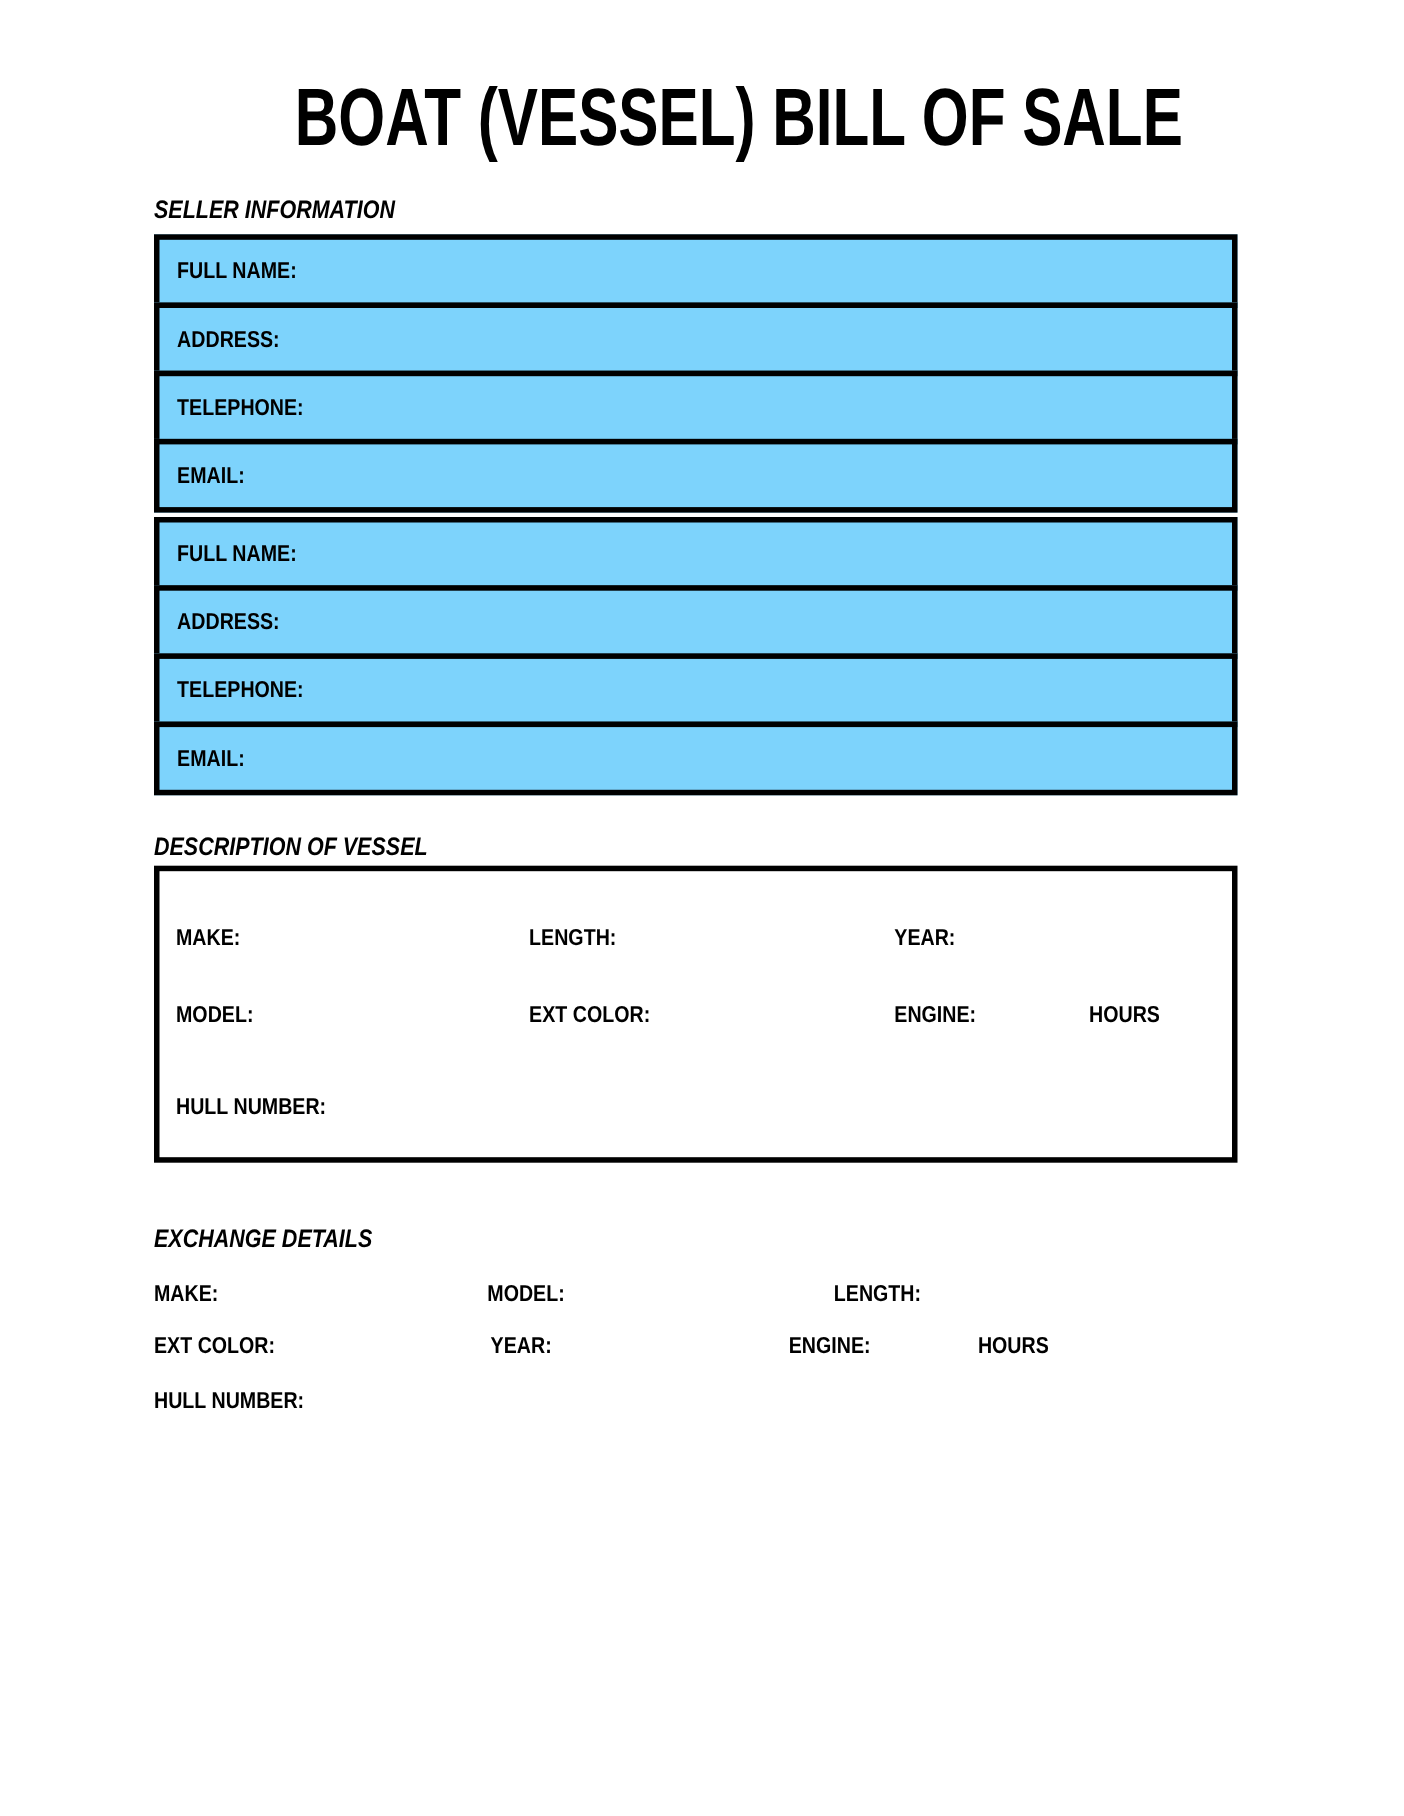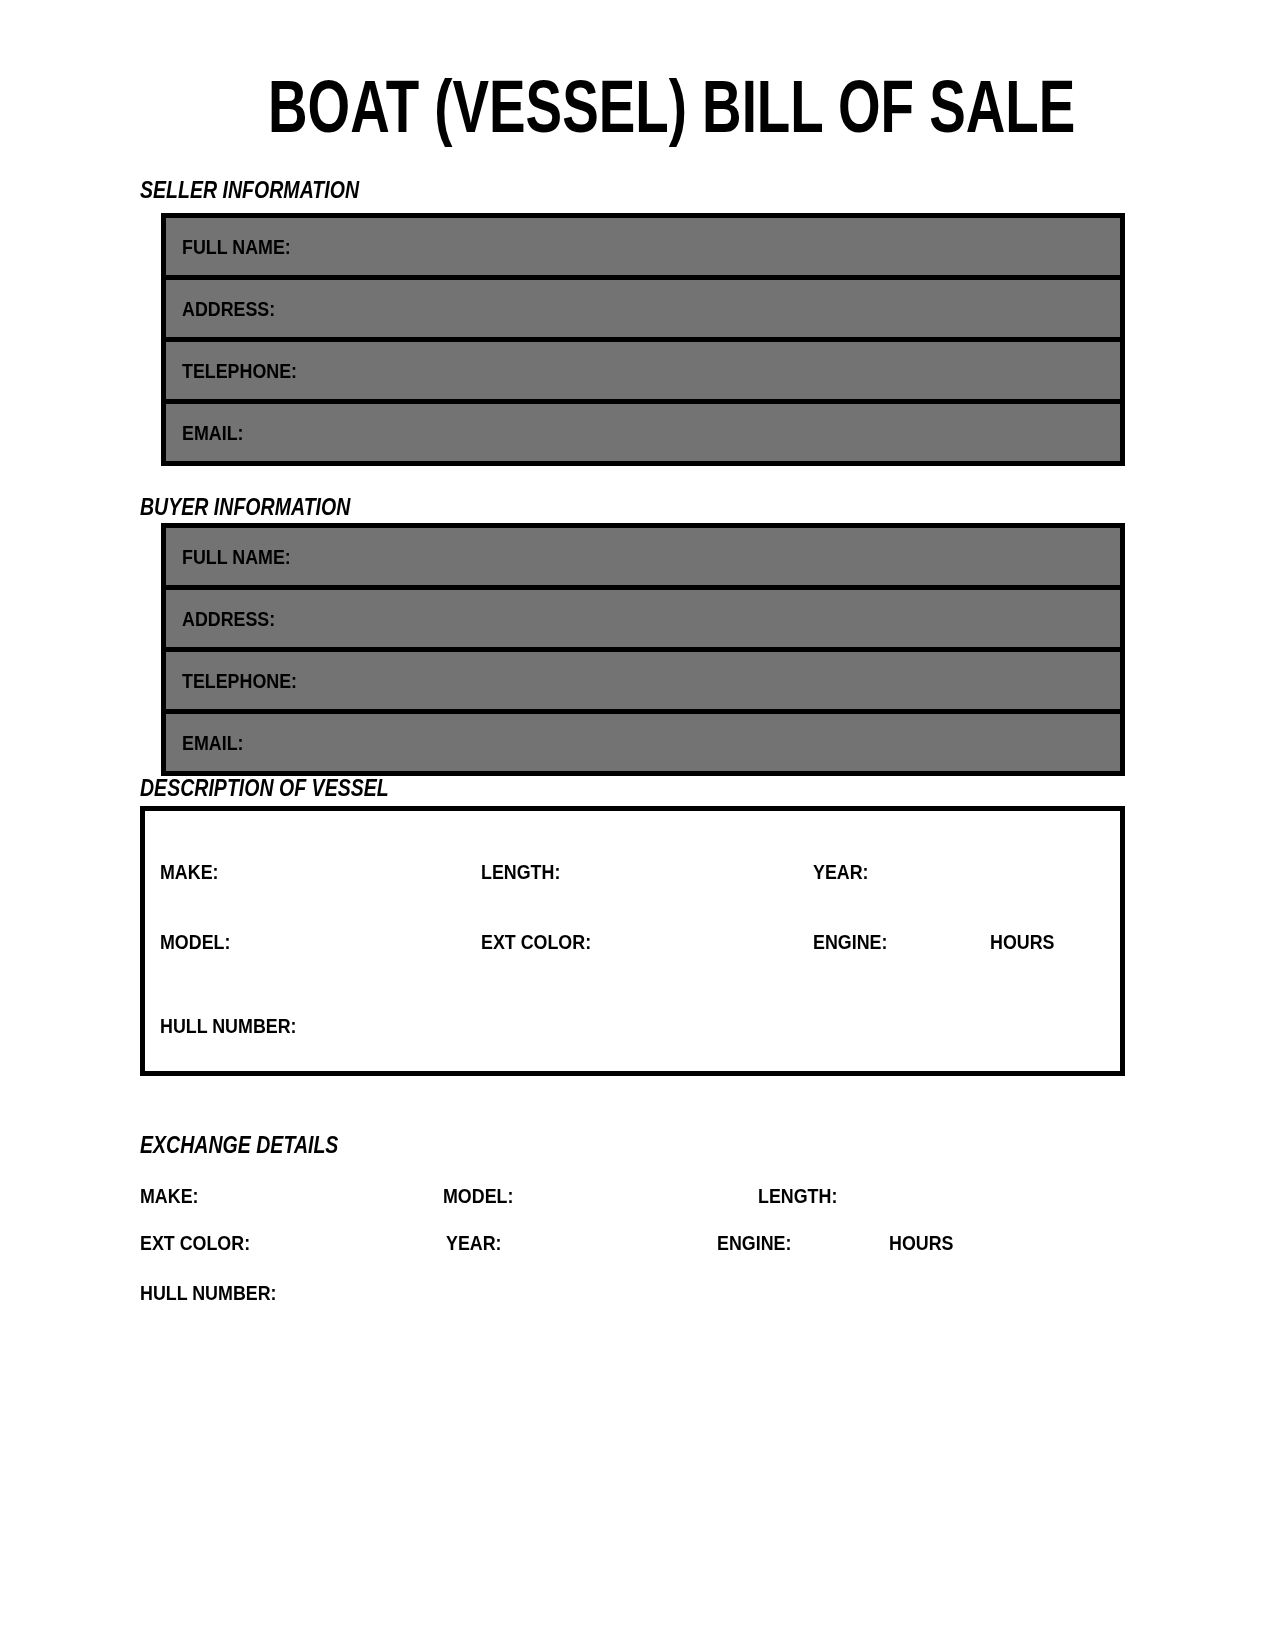--- a/index.html
+++ b/index.html
@@ -12,28 +12,28 @@
   .page { padding-left: 140px; padding-right: 151px; }
 
   .condense { display: inline-block; transform: scaleX(0.85); transform-origin: 0 50%; white-space: pre; }
 
   .doc-title { margin-top: 70px; font-size: 74px; line-height: 74px; }
   .title-inner { display: block; transform: scaleX(0.74); transform-origin: 50% 50%; white-space: nowrap; }
 
   .sec-heading { font-size: 23px; line-height: 24px; font-style: italic; }
   .sh-seller  { margin-top: 34px; }
   .sh-buyer   { margin-top: 29px; }
-  .sh-vessel  { }
+  .sh-vessel  { margin-top: 34px; }
   .sh-exchange{ margin-top: 57px; }
 
   .ftable { margin-top: 11px; }
   .ftable-buyer { margin-top: 4px; }
   .frow {
     display: flex; align-items: center; height: 67px;
-    border: 5px solid #000; margin-top: -5px; padding-left: 16px; background: #737373; margin-left: 21px;
+    border: 5px solid #000; margin-top: -5px; padding-left: 16px; background: #7dd3fc;
   }
   .frow:first-child { margin-top: 0; }
   .flabel { font-size: 21px; line-height: 24px; }
   .fvalue { flex: 1; align-self: stretch; }
 
   .vbox { margin-top: 6px; height: 270px; border: 5px solid #000; padding: 49px 10px 0 15px; }
   .vrow { display: flex; font-size: 21px; line-height: 24px; }
   .vrow-1 { margin-bottom: 46px; }
   .vrow-2 { margin-bottom: 60px; }
   .col { display: flex; }
@@ -78,23 +78,20 @@
     <div class="frow">
       <span class="flabel condense">TELEPHONE:</span>
       <span class="fvalue"></span>
     </div>
     <div class="frow">
       <span class="flabel condense">EMAIL:</span>
       <span class="fvalue"></span>
     </div>
   </div>
 
-  <div class="sec-heading sh-buyer">
-    <span class="condense">BUYER INFORMATION</span>
-  </div>
   <div class="ftable ftable-buyer">
     <div class="frow">
       <span class="flabel condense">FULL NAME:</span>
       <span class="fvalue"></span>
     </div>
     <div class="frow">
       <span class="flabel condense">ADDRESS:</span>
       <span class="fvalue"></span>
     </div>
     <div class="frow">

